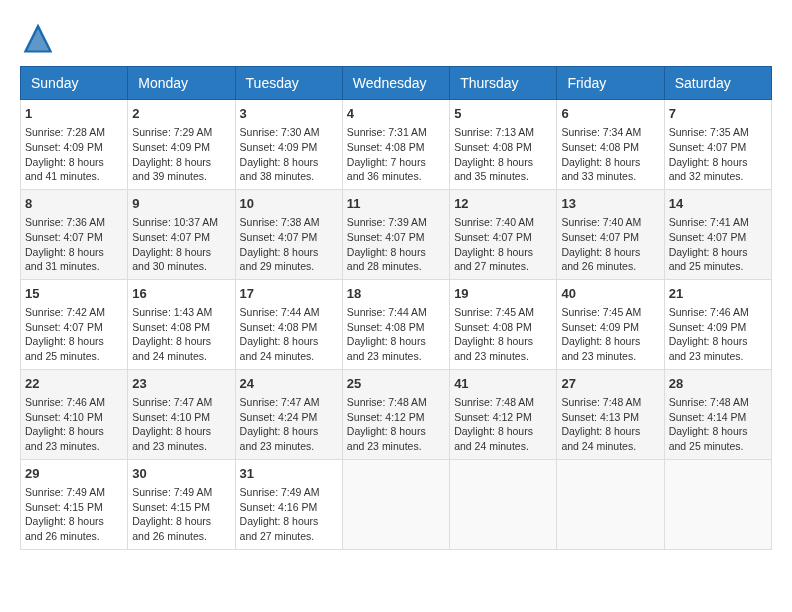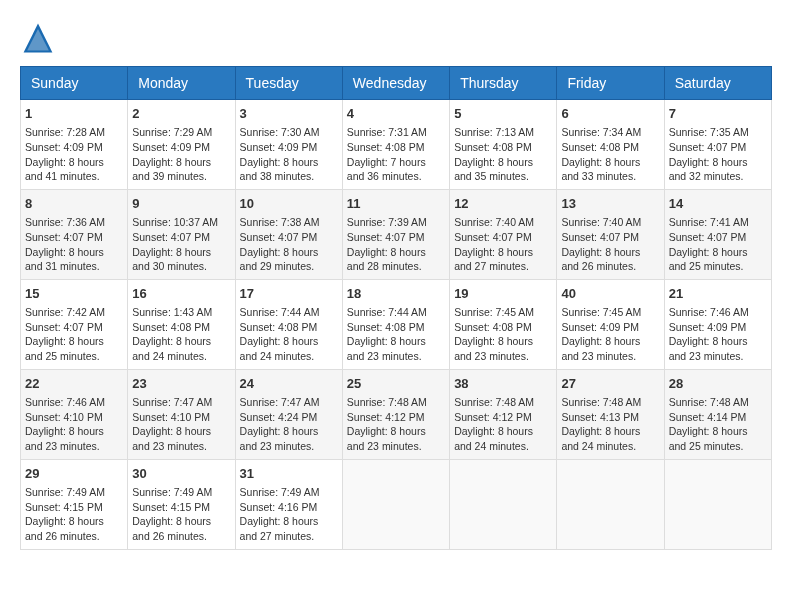--- a/index.html
+++ b/index.html
@@ -145,21 +145,21 @@
         <td><span class="day-number">18</span><span>Sunrise: 7:44 AM</span><br><span>Sunset: 4:08 PM</span><br><span>Daylight: 8 hours and 23 minutes.</span></td>
         <td><span class="day-number">19</span><span>Sunrise: 7:45 AM</span><br><span>Sunset: 4:08 PM</span><br><span>Daylight: 8 hours and 23 minutes.</span></td>
         <td><span class="day-number">40</span><span>Sunrise: 7:45 AM</span><br><span>Sunset: 4:09 PM</span><br><span>Daylight: 8 hours and 23 minutes.</span></td>
         <td><span class="day-number">21</span><span>Sunrise: 7:46 AM</span><br><span>Sunset: 4:09 PM</span><br><span>Daylight: 8 hours and 23 minutes.</span></td>
       </tr>
       <tr>
         <td><span class="day-number">22</span><span>Sunrise: 7:46 AM</span><br><span>Sunset: 4:10 PM</span><br><span>Daylight: 8 hours and 23 minutes.</span></td>
         <td><span class="day-number">23</span><span>Sunrise: 7:47 AM</span><br><span>Sunset: 4:10 PM</span><br><span>Daylight: 8 hours and 23 minutes.</span></td>
         <td><span class="day-number">24</span><span>Sunrise: 7:47 AM</span><br><span>Sunset: 4:24 PM</span><br><span>Daylight: 8 hours and 23 minutes.</span></td>
         <td><span class="day-number">25</span><span>Sunrise: 7:48 AM</span><br><span>Sunset: 4:12 PM</span><br><span>Daylight: 8 hours and 23 minutes.</span></td>
-        <td><span class="day-number">38</span><span>Sunrise: 7:48 AM</span><br><span>Sunset: 4:12 PM</span><br><span>Daylight: 8 hours and 24 minutes.</span></td>
+        <td><span class="day-number">41</span><span>Sunrise: 7:48 AM</span><br><span>Sunset: 4:12 PM</span><br><span>Daylight: 8 hours and 24 minutes.</span></td>
         <td><span class="day-number">27</span><span>Sunrise: 7:48 AM</span><br><span>Sunset: 4:13 PM</span><br><span>Daylight: 8 hours and 24 minutes.</span></td>
         <td><span class="day-number">28</span><span>Sunrise: 7:48 AM</span><br><span>Sunset: 4:14 PM</span><br><span>Daylight: 8 hours and 25 minutes.</span></td>
       </tr>
       <tr>
         <td><span class="day-number">29</span><span>Sunrise: 7:49 AM</span><br><span>Sunset: 4:15 PM</span><br><span>Daylight: 8 hours and 26 minutes.</span></td>
         <td><span class="day-number">30</span><span>Sunrise: 7:49 AM</span><br><span>Sunset: 4:15 PM</span><br><span>Daylight: 8 hours and 26 minutes.</span></td>
         <td><span class="day-number">31</span><span>Sunrise: 7:49 AM</span><br><span>Sunset: 4:16 PM</span><br><span>Daylight: 8 hours and 27 minutes.</span></td>
         <td class="empty-cell"></td>
         <td class="empty-cell"></td>
         <td class="empty-cell"></td>

